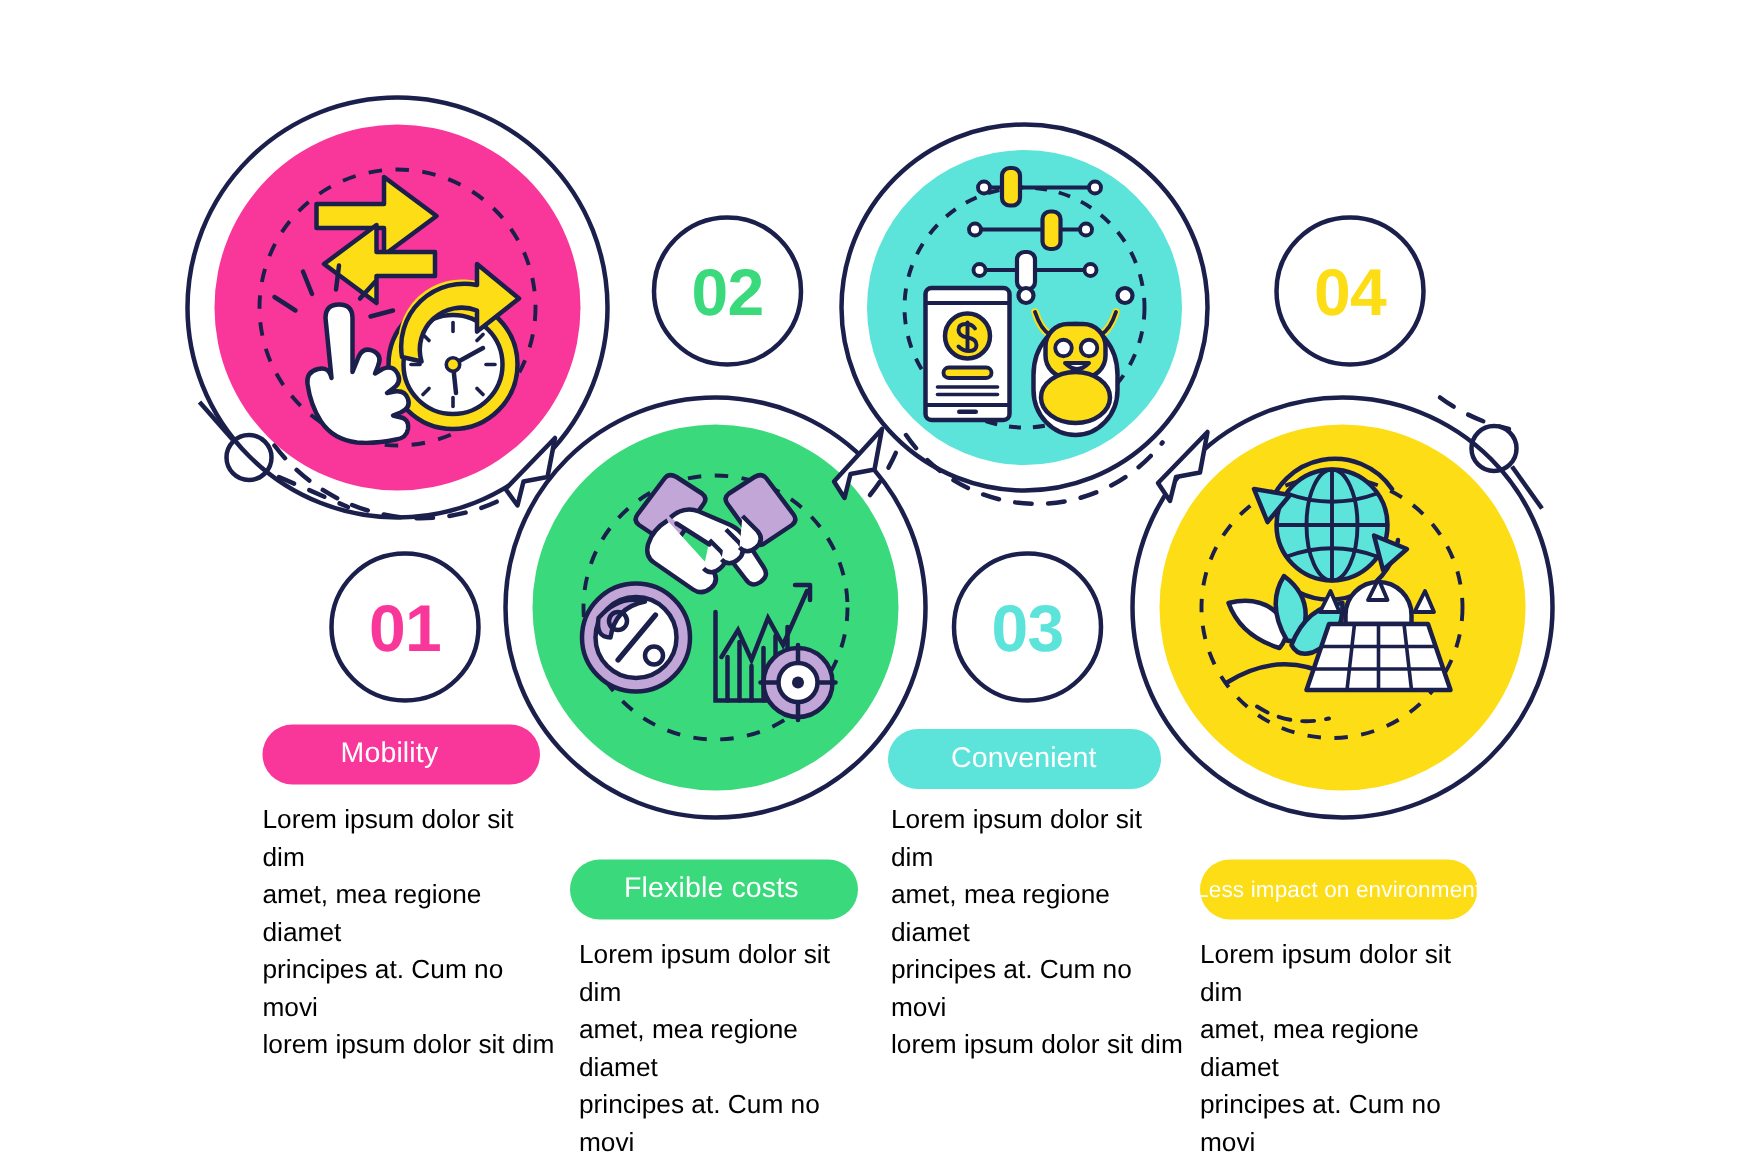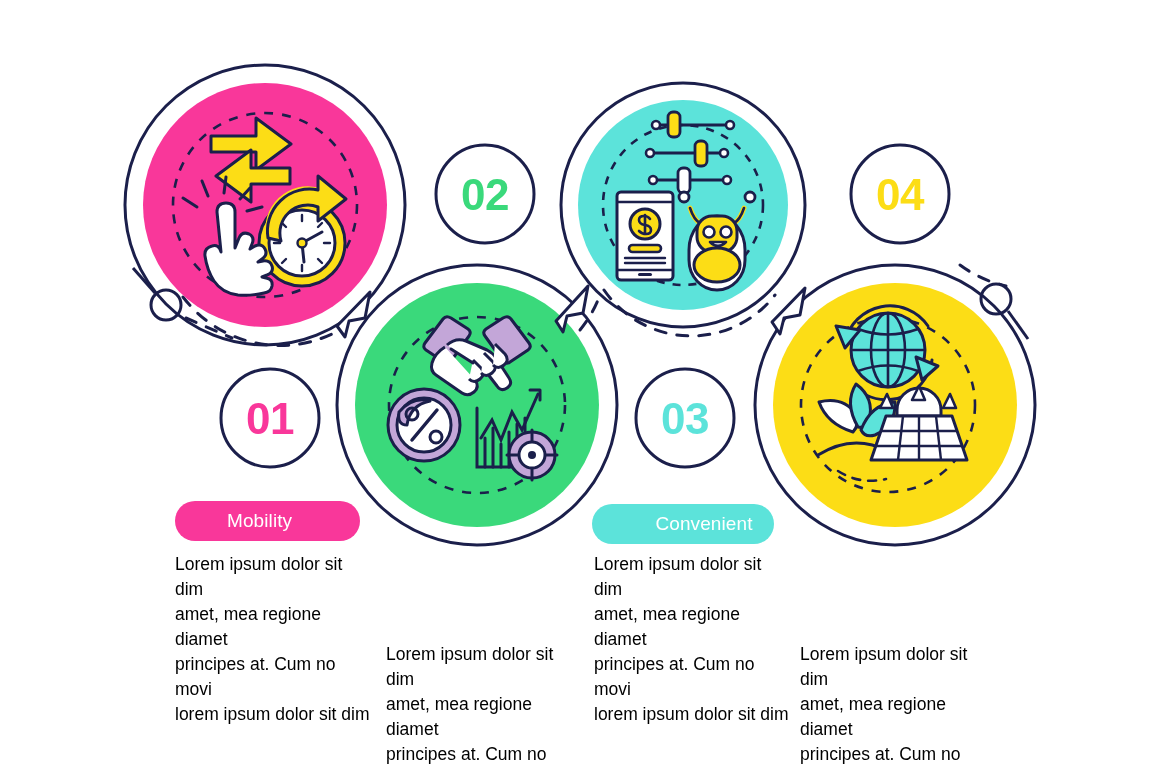--- a/index.html
+++ b/index.html
@@ -1,21 +1,21 @@
 <!DOCTYPE html>
 <html><head>
 <meta charset="utf-8">
 <style>
   html,body{margin:0;padding:0;background:#ffffff;}
   body{width:1160px;height:772px;position:relative;overflow:hidden;
        font-family:"Liberation Sans","DejaVu Sans",sans-serif;}
   #stage{position:absolute;left:0;top:0;width:1160px;height:772px;}
   svg.layer{position:absolute;left:0;top:0;width:1160px;height:772px;}
   .htmlLayer{position:absolute;left:0;top:0;width:1160px;height:772px;pointer-events:none;}
-  .htmlLayer > *{pointer-events:auto;margin-top:18px;}
+  .htmlLayer > *{pointer-events:auto;}
 
   .pill{position:absolute;height:40px;border-radius:20px;display:flex;
         align-items:center;justify-content:center;color:#fff;
         font-size:19px;letter-spacing:.1px;white-space:nowrap;}
   .pill.sm{font-size:15px;}
 
   .body-text{position:absolute;color:#000000;font-size:17.5px;
              line-height:25px;white-space:pre-line;}
 
   .numtxt{font-size:44px;font-weight:bold;letter-spacing:-0.5px;}
@@ -266,32 +266,38 @@
   <div class="htmlLayer">
 
     <div class="pill" style="left:175px;top:483px;width:185px;background:#f9379a;justify-content:flex-start;padding-left:52px;box-sizing:border-box;">
       <span>Mobility</span>
     </div>
     <div class="body-text" style="left:175px;top:534px;width:200px;">Lorem ipsum dolor sit dim
 amet, mea regione diamet
 principes at. Cum no movi
 lorem ipsum dolor sit dim</div>
 
+    <div class="pill" style="left:380px;top:573px;width:192px;background:#3ad97b;justify-content:flex-start;padding-left:36px;box-sizing:border-box;">
+      <span>Flexible costs</span>
+    </div>
     <div class="body-text" style="left:386px;top:624px;width:200px;">Lorem ipsum dolor sit dim
 amet, mea regione diamet
 principes at. Cum no movi
 lorem ipsum dolor sit dim</div>
 
-    <div class="pill" style="left:592px;top:486px;width:182px;background:#5ce3da;justify-content:center;padding-left:42px;box-sizing:border-box;">
+    <div class="pill" style="left:592px;top:486px;width:182px;background:#5ce3da;justify-content:flex-start;padding-left:42px;box-sizing:border-box;">
       <span>Convenient</span>
     </div>
     <div class="body-text" style="left:594px;top:534px;width:200px;">Lorem ipsum dolor sit dim
 amet, mea regione diamet
 principes at. Cum no movi
 lorem ipsum dolor sit dim</div>
 
+    <div class="pill sm" style="left:800px;top:573px;width:185px;background:#fcdd16;justify-content:center;">
+      <span>Less impact on environment</span>
+    </div>
     <div class="body-text" style="left:800px;top:624px;width:200px;">Lorem ipsum dolor sit dim
 amet, mea regione diamet
 principes at. Cum no movi
 lorem ipsum dolor sit dim</div>
 
   </div>
 </div>
 
 </body></html>

